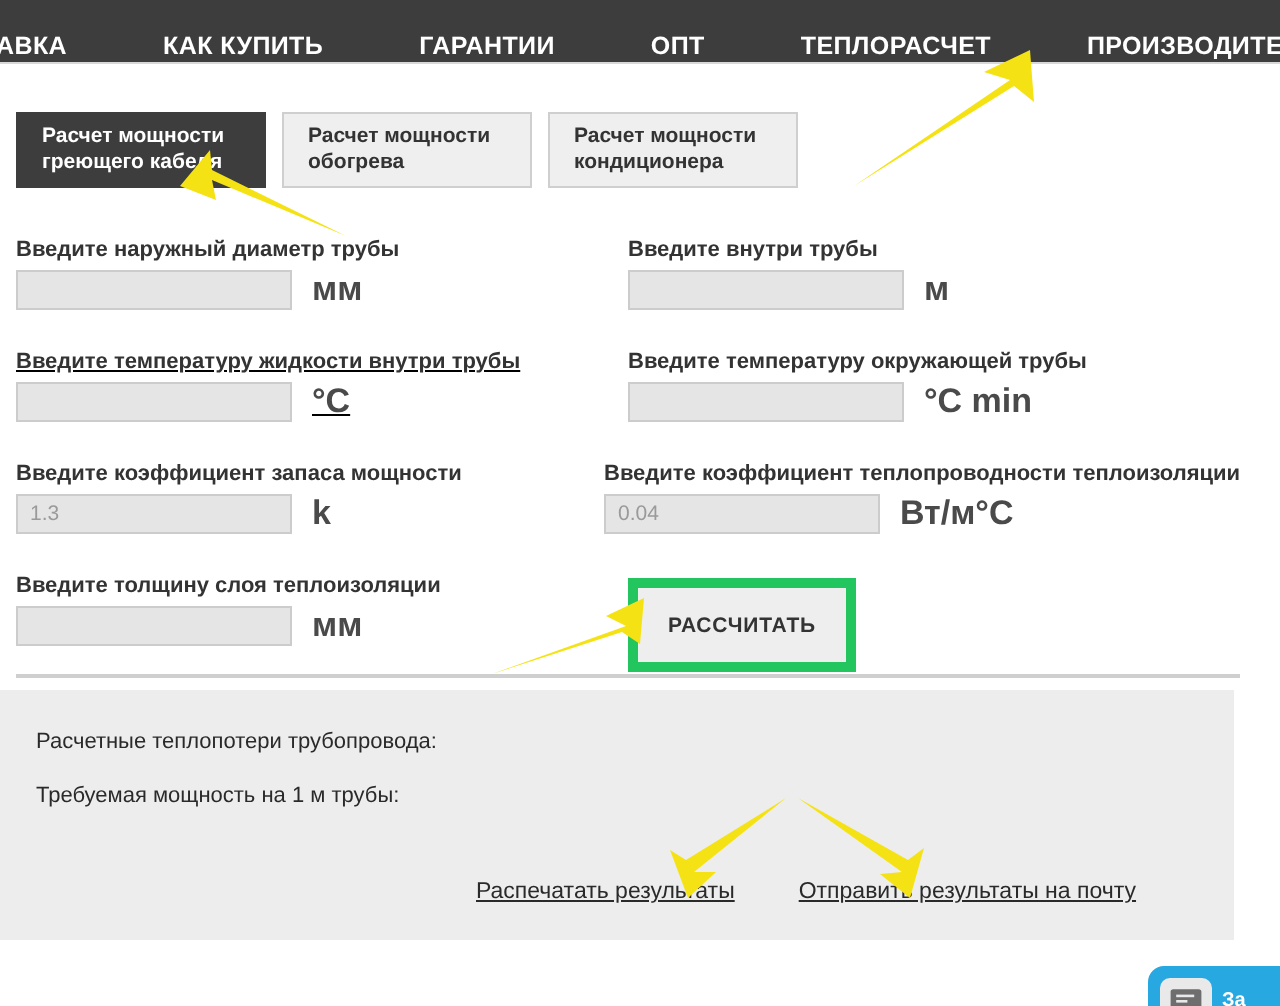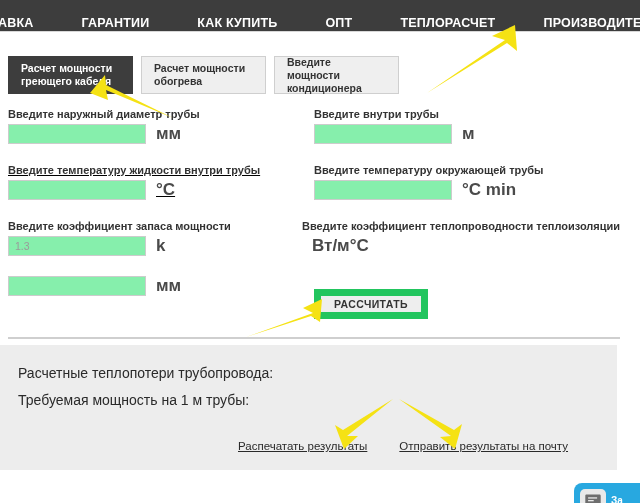--- a/index.html
+++ b/index.html
@@ -81,39 +81,40 @@
   
   .form-area {
     position: absolute;
     left: 0;
     top: 104px;
     width: 640px;
     height: 228px;
   }
   .field {
     position: absolute;
+    margin-top: 11px;
   }
   .field-label {
     font-size: 11px;
     color: #333333;
     font-weight: bold;
     display: block;
     margin-bottom: 4px;
     white-space: nowrap;
   }
   .field-row {
     display: flex;
     align-items: center;
   }
   .field-input {
     width: 138px;
     height: 20px;
     box-sizing: border-box;
     border: 1px solid #cccccc;
-    background: #86efac;
+    background: #e5e5e5;
     font-size: 10.5px;
     font-family: "Liberation Sans", sans-serif;
     color: #555555;
     padding: 0 6px;
     outline: none;
   }
   .field-input::placeholder {
     color: #9a9a9a;
   }
   .field-unit {
@@ -122,24 +123,24 @@
     color: #4a4a4a;
     margin-left: 10px;
     white-space: nowrap;
   }
 
   .calc-button {
     position: absolute;
     left: 314px;
     top: 289px;
     width: 114px;
-    height: 30px;
+    height: 47px;
     box-sizing: border-box;
     background: #eeeeee;
-    border: 7px solid #22c55e;
+    border: 5px solid #22c55e;
     font-family: "Liberation Sans", sans-serif;
     font-size: 10.5px;
     font-weight: bold;
     letter-spacing: 0.4px;
     color: #333333;
     cursor: pointer;
   }
 
   
   .divider {
@@ -154,21 +155,21 @@
     position: absolute;
     left: 0;
     top: 345px;
     width: 617px;
     height: 125px;
     background: #ededed;
   }
   .result-line {
     position: absolute;
     left: 18px;
-    font-size: 14px;
+    font-size: 11px;
     color: #2a2a2a;
     white-space: nowrap;
   }
   .result-line.first { top: 20px; }
   .result-line.second { top: 47px; }
   .result-links {
     position: absolute;
     left: 238px;
     top: 95px;
     display: flex;
@@ -225,32 +226,32 @@
     height: 503px;
     pointer-events: none;
   }
 </style>
 </head>
 <body>
 
 <div class="navbar">
   <div class="nav-list">
     <div class="nav-item">АВКА</div>
+    <div class="nav-item">КАК КУПИТЬ</div>
     <div class="nav-item">ГАРАНТИИ</div>
-    <div class="nav-item">КАК КУПИТЬ</div>
     <div class="nav-item">ОПТ</div>
     <div class="nav-item">ТЕПЛОРАСЧЕТ</div>
     <div class="nav-item">ПРОИЗВОДИТЕЛИ</div>
   </div>
 </div>
 
 <div class="tabs">
   <div class="tab active">Расчет мощности греющего кабеля</div>
   <div class="tab">Расчет мощности обогрева</div>
-  <div class="tab">Введите мощности кондиционера</div>
+  <div class="tab">Расчет мощности кондиционера</div>
 </div>
 
 <div class="form-area">
 
   <div class="field" style="left:8px; top:4px;">
     <span class="field-label">Введите наружный диаметр трубы</span>
     <div class="field-row">
       <input class="field-input" type="text" placeholder="" style="">
       <span class="field-unit">мм</span>
     </div>
@@ -284,25 +285,27 @@
     <span class="field-label">Введите коэффициент запаса мощности</span>
     <div class="field-row">
       <input class="field-input" type="text" placeholder="1.3" style="">
       <span class="field-unit">k</span>
     </div>
   </div>
 
   <div class="field" style="left:302px; top:116px;">
     <span class="field-label">Введите коэффициент теплопроводности теплоизоляции</span>
     <div class="field-row">
+      <input class="field-input" type="text" placeholder="0.04" style="">
       <span class="field-unit">Вт/м°С</span>
     </div>
   </div>
 
   <div class="field" style="left:8px; top:172px;">
+    <span class="field-label">Введите толщину слоя теплоизоляции</span>
     <div class="field-row">
       <input class="field-input" type="text" placeholder="" style="">
       <span class="field-unit">мм</span>
     </div>
   </div>
 
 </div>
 
 <button class="calc-button">РАССЧИТАТЬ</button>
 

